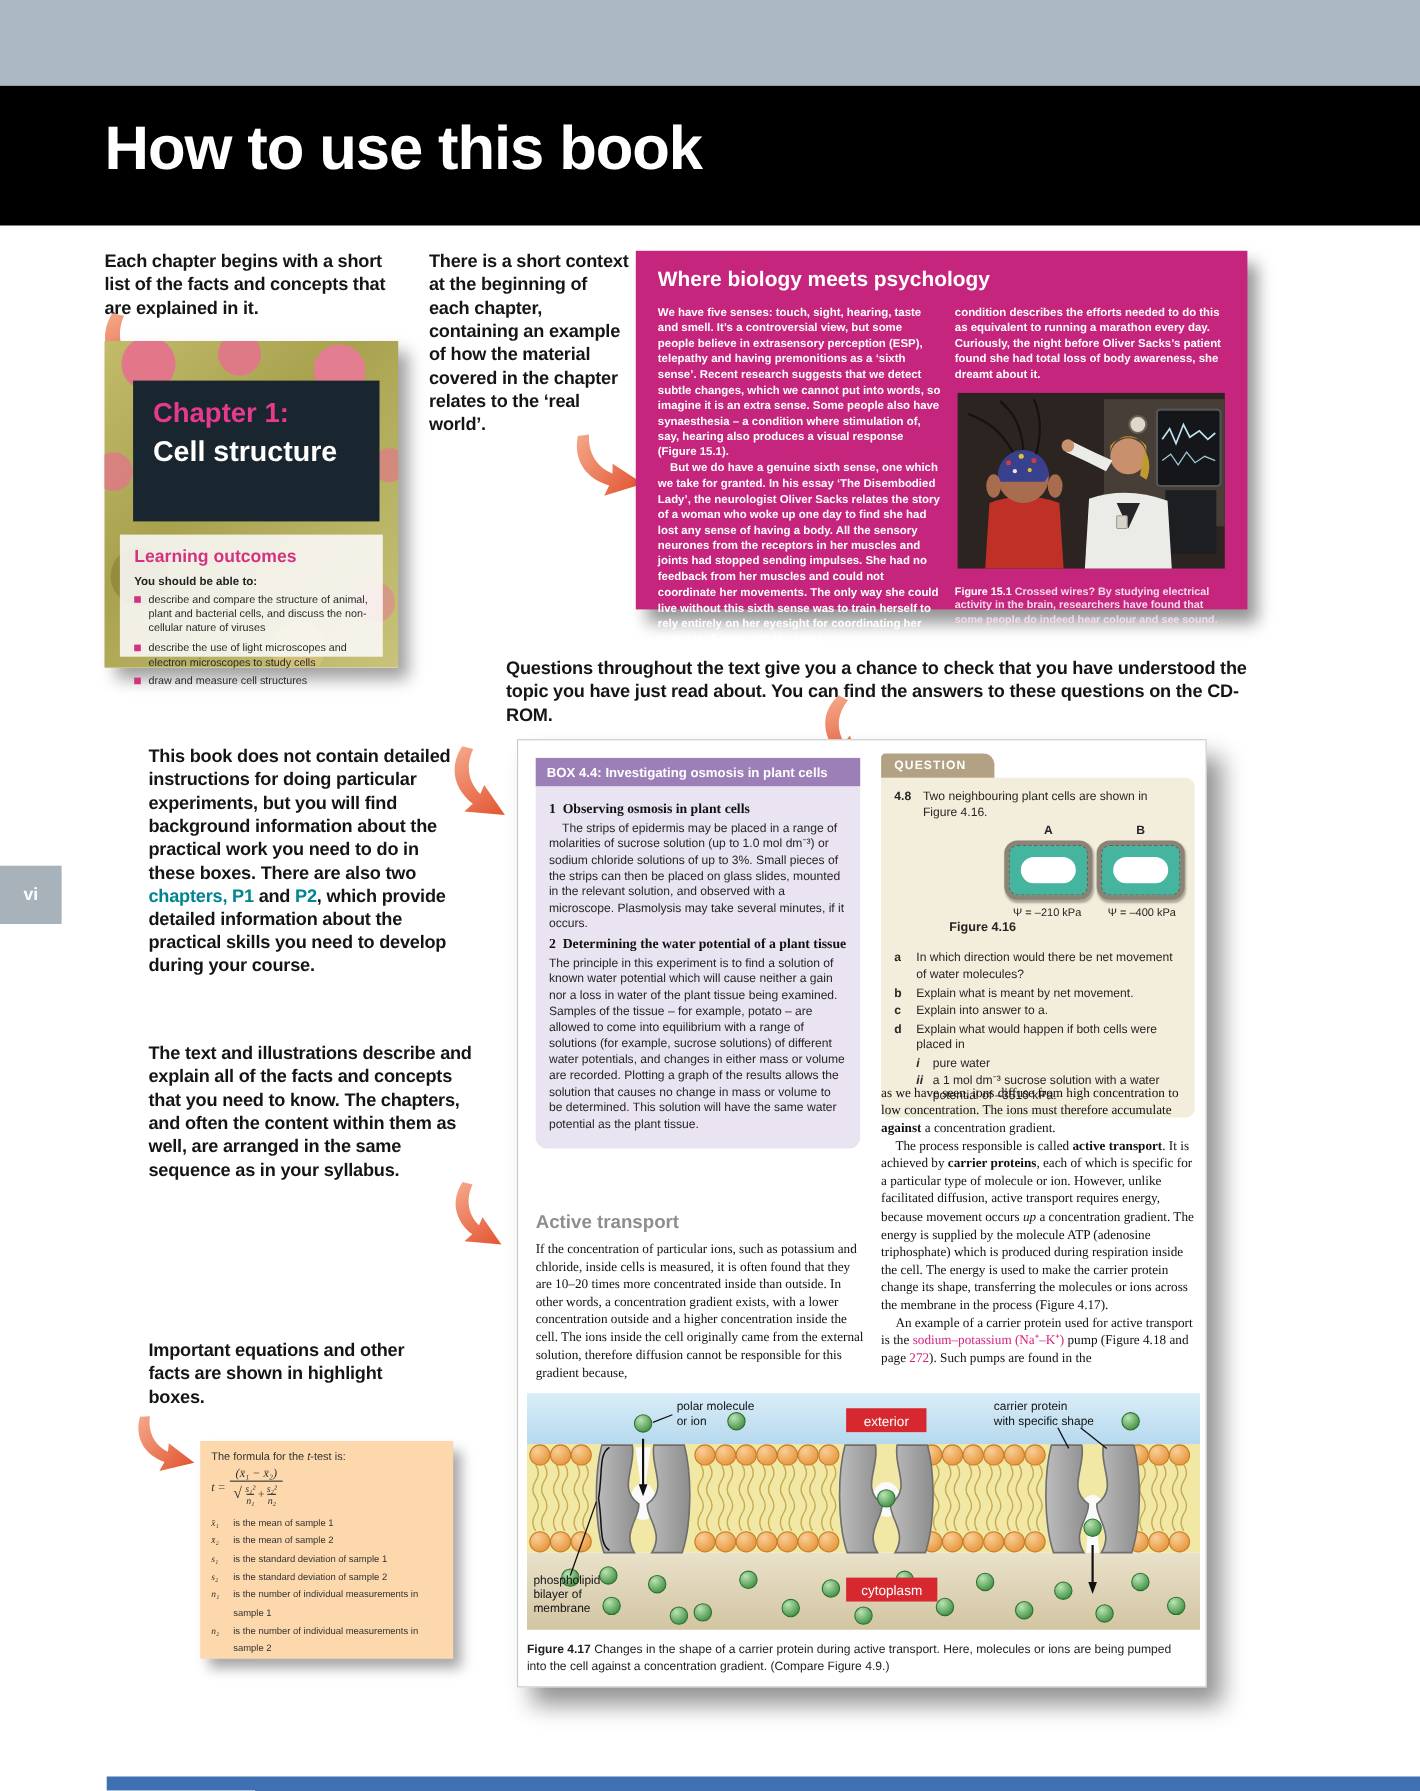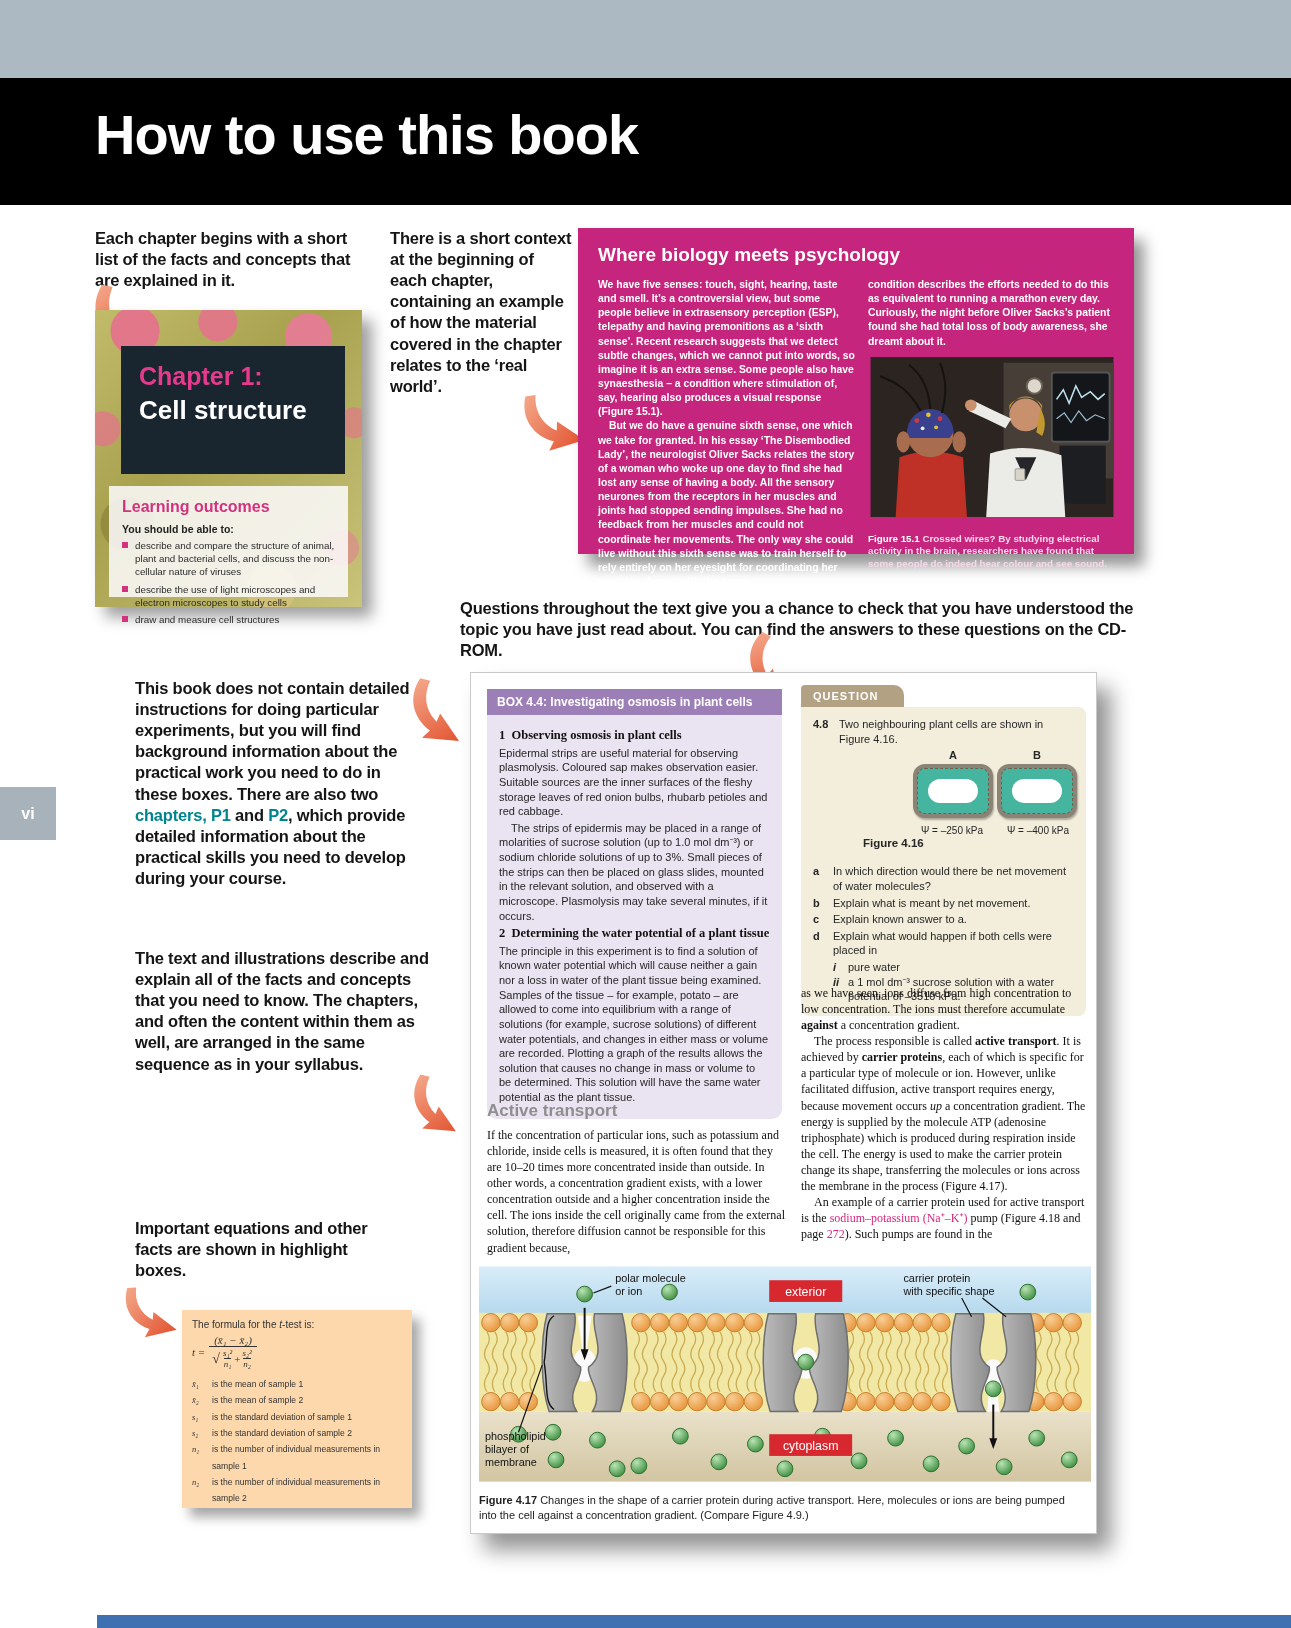--- a/index.html
+++ b/index.html
@@ -250,21 +250,20 @@
           <span>is the number of individual measurements in sample 2</span>
         </div>
     </div>
   </div>
 
   <div class="panel">
     <div class="box44">
       <div class="box44-h">BOX 4.4: Investigating osmosis in plant cells</div>
       <div class="box44-b">
         <h4><span>1</span>&nbsp;&nbsp;<span>Observing osmosis in plant cells</span></h4>
-        <p>Epidermal strips are useful material for observing plasmolysis. Coloured sap makes observation easier. Suitable sources are the inner surfaces of the fleshy storage leaves of red onion bulbs, rhubarb petioles and red cabbage.</p>
         <p class="ind">The strips of epidermis may be placed in a range of molarities of sucrose solution (up to 1.0 mol dm⁻³) or sodium chloride solutions of up to 3%. Small pieces of the strips can then be placed on glass slides, mounted in the relevant solution, and observed with a microscope. Plasmolysis may take several minutes, if it occurs.</p>
         <h4><span>2</span>&nbsp;&nbsp;<span>Determining the water potential of a plant tissue</span></h4>
         <p>The principle in this experiment is to find a solution of known water potential which will cause neither a gain nor a loss in water of the plant tissue being examined. Samples of the tissue – for example, potato – are allowed to come into equilibrium with a range of solutions (for example, sucrose solutions) of different water potentials, and changes in either mass or volume are recorded. Plotting a graph of the results allows the solution that causes no change in mass or volume to be determined. This solution will have the same water potential as the plant tissue.</p>
       </div>
     </div>
 
     <div class="qbox">
       <span class="qtab">QUESTION</span>
       <div class="qbody">
         <div class="qrow">
@@ -277,35 +276,35 @@
           <div class="cl" style="left:100px">
               <div class="cl-in">
                 <div class="vac"></div>
               </div>
             </div>
           <div class="cl" style="left:184px">
               <div class="cl-in">
                 <div class="vac"></div>
               </div>
             </div>
-          <span class="psi" style="left:96px">Ψ = –250 kPa</span>
+          <span class="psi" style="left:96px">Ψ = –210 kPa</span>
           <span class="psi" style="left:182px">Ψ = –400 kPa</span>
           <span class="figlab">Figure 4.16</span>
         </div>
         <div class="q-item">
             <span class="ql">a</span>
             <span>In which direction would there be net movement of water molecules?</span>
           </div>
         <div class="q-item">
             <span class="ql">b</span>
             <span>Explain what is meant by net movement.</span>
           </div>
         <div class="q-item">
             <span class="ql">c</span>
-            <span>Explain known answer to a.</span>
+            <span>Explain into answer to a.</span>
           </div>
         <div class="q-item">
             <span class="ql">d</span>
             <span>Explain what would happen if both cells were placed in</span>
           </div>
         <div class="q-sub">
             <span class="ql">i</span>
             <span>pure water</span>
           </div>
         <div class="q-sub">

